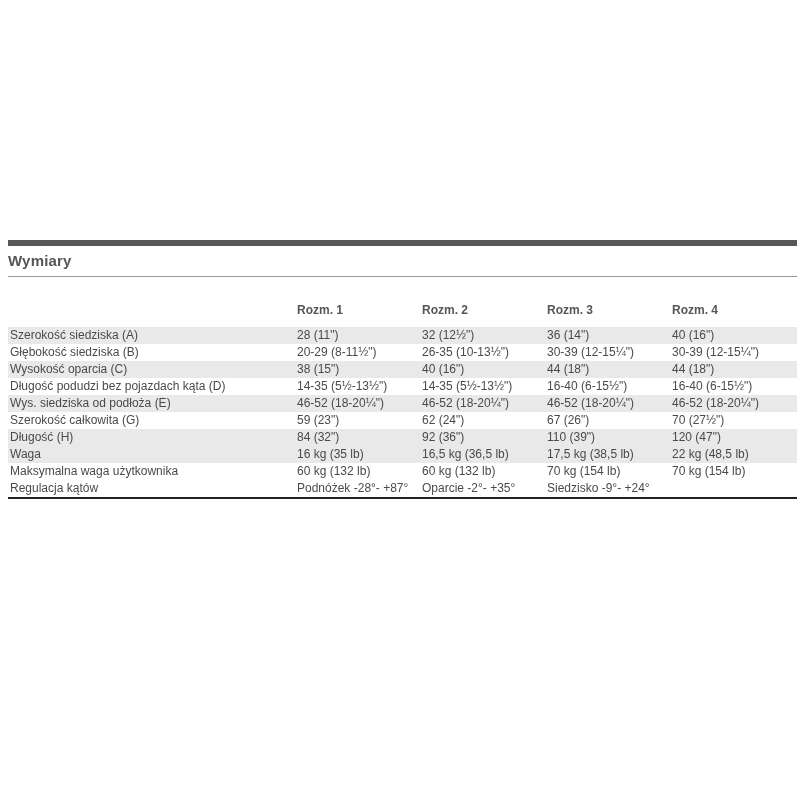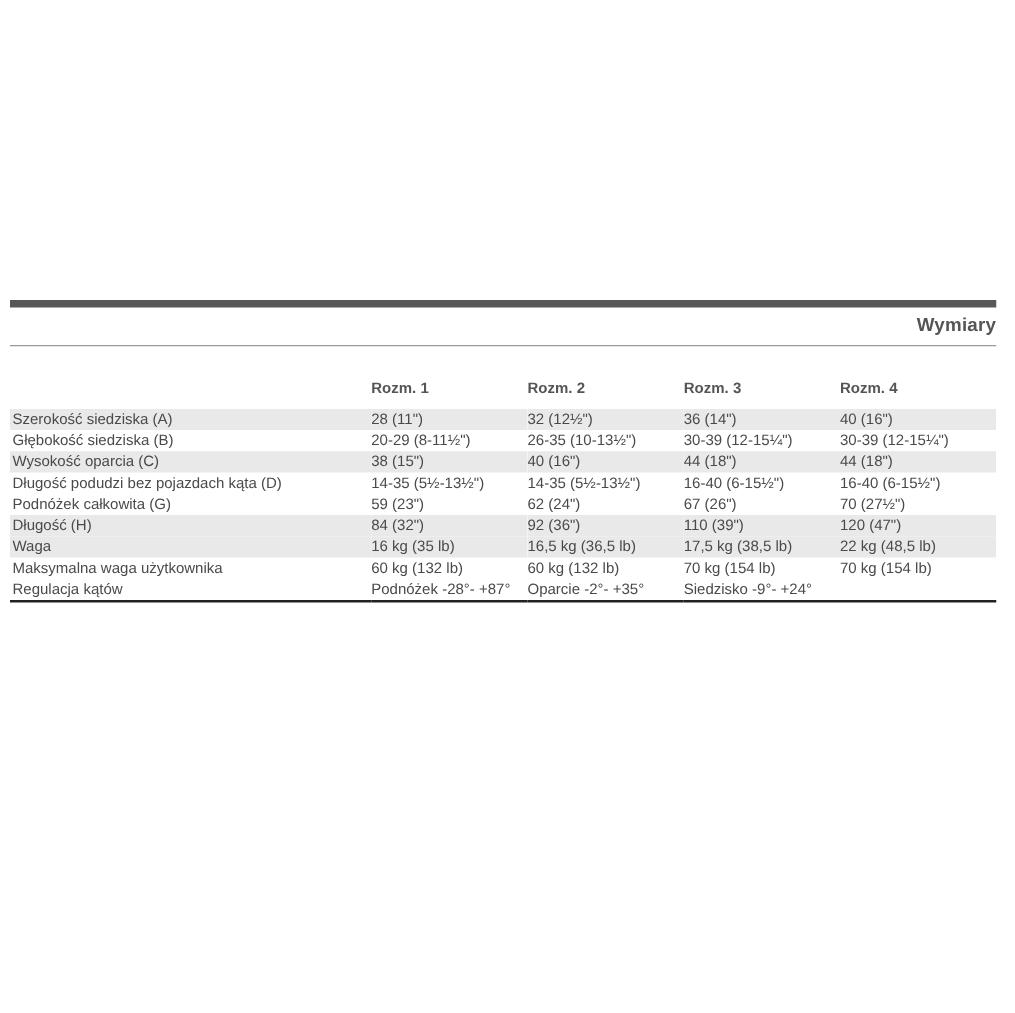--- a/index.html
+++ b/index.html
@@ -20,21 +20,20 @@
     background: #58585a;
   }
   .section-title {
     margin: 0;
     padding: 6px 0 7px 0;
     font-size: 15px;
     font-weight: bold;
     color: #555557;
     border-bottom: 1px solid #999999;
     letter-spacing: 0.2px;
-    text-align: right;
   }
   table.spec-table {
     border-collapse: collapse;
     table-layout: fixed;
     width: 789px;
     font-size: 12px;
     color: #4a4a4c;
     border-bottom: 2px solid #222222;
   }
   table.spec-table col.label-col { width: 289px; }
@@ -104,22 +103,29 @@
           <td>44 (18")</td>
           <td>44 (18")</td>
         </tr>
         <tr>
           <td class="label-cell">Długość podudzi bez pojazdach kąta (D)</td>
           <td>14-35 (5½-13½")</td>
           <td>14-35 (5½-13½")</td>
           <td>16-40 (6-15½")</td>
           <td>16-40 (6-15½")</td>
         </tr>
+        <tr class="stripe">
+          <td class="label-cell">Wys. siedziska od podłoża (E)</td>
+          <td>46-52 (18-20¼")</td>
+          <td>46-52 (18-20¼")</td>
+          <td>46-52 (18-20¼")</td>
+          <td>46-52 (18-20¼")</td>
+        </tr>
         <tr>
-          <td class="label-cell">Podnóżek całkowita (G)</td>
+          <td class="label-cell">Szerokość całkowita (G)</td>
           <td>59 (23")</td>
           <td>62 (24")</td>
           <td>67 (26")</td>
           <td>70 (27½")</td>
         </tr>
         <tr class="stripe">
           <td class="label-cell">Długość (H)</td>
           <td>84 (32")</td>
           <td>92 (36")</td>
           <td>110 (39")</td>

